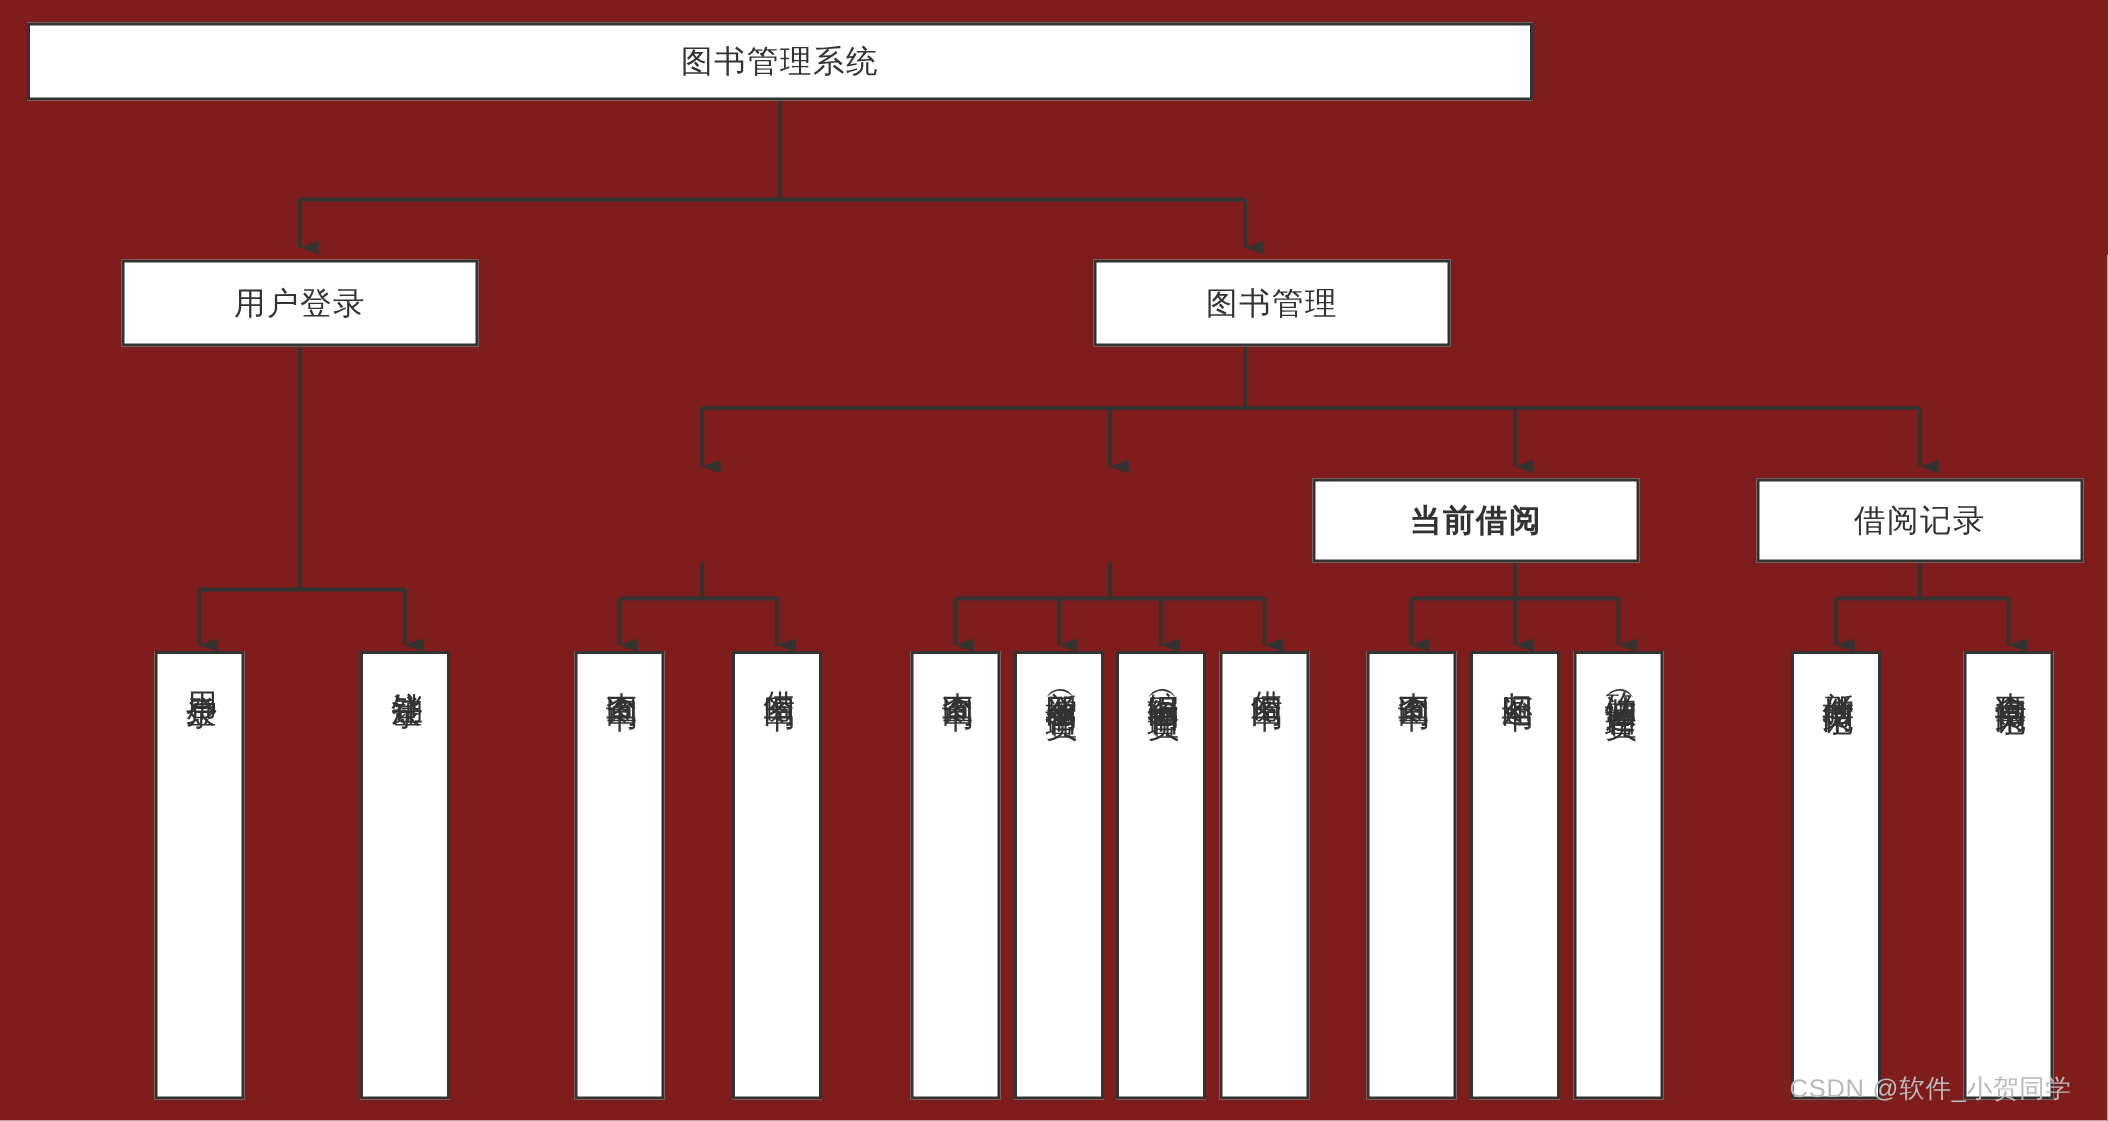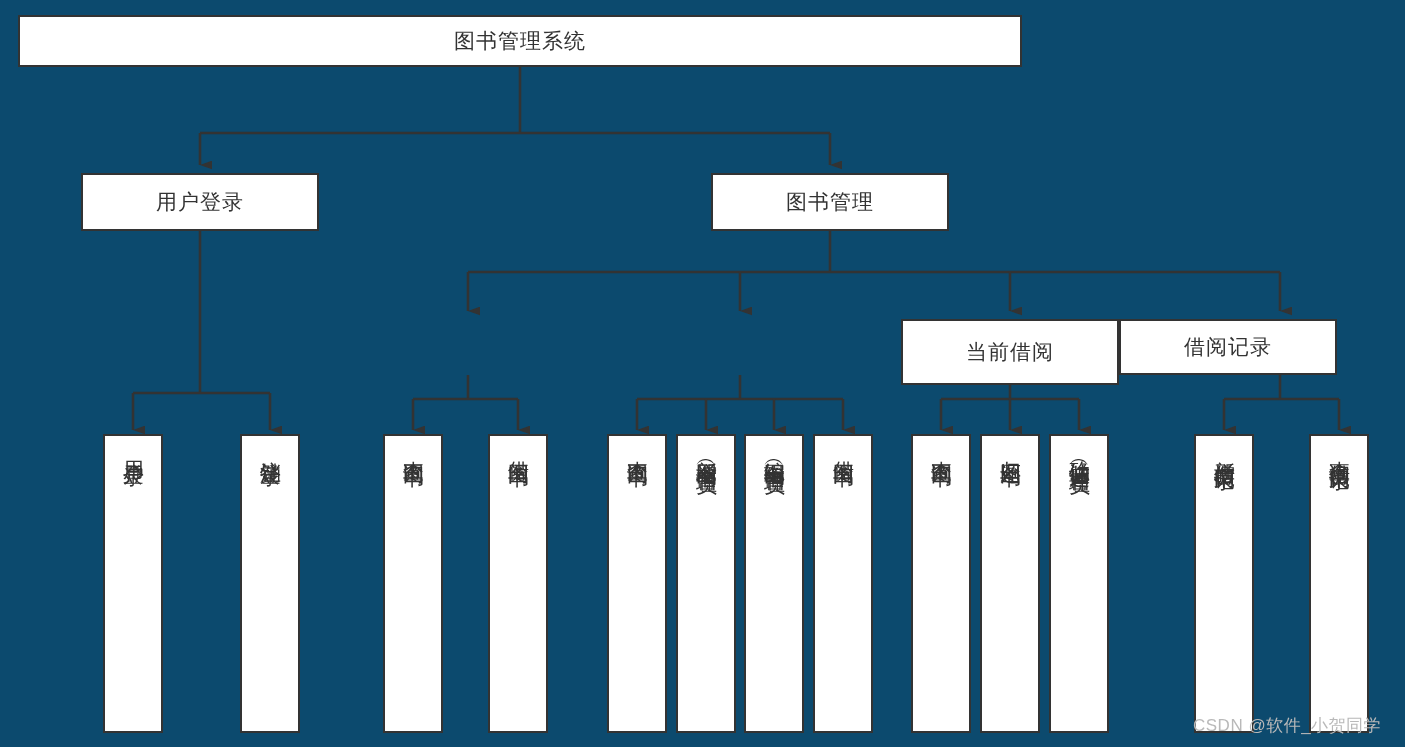--- a/index.html
+++ b/index.html
@@ -4,21 +4,21 @@
 <style>
   html, body {
     margin: 0;
     padding: 0;
     background: #ffffff;
   }
   #canvas {
     position: relative;
     width: 1405px;
     height: 747px;
-    background: #0c4a6e;
+    background: #7f1d1d;
     font-family: "Liberation Sans", "DejaVu Sans", sans-serif;
     overflow: hidden;
   }
   svg#wires {
     position: absolute;
     left: 0;
     top: 0;
     width: 1405px;
     height: 747px;
     pointer-events: none;
@@ -114,28 +114,28 @@
     </g>
   </svg>
 
   <div class="node h" style="left:18px; top:15px; width:1004px; height:52px;">
     <span>图书管理系统</span>
   </div>
 
   <div class="node h" style="left:81px; top:173px; width:238px; height:58px;">
     <span>用户登录</span>
   </div>
-  <div class="node h" style="left:711px; top:173px; width:238px; height:58px;">
+  <div class="node h" style="left:729px; top:173px; width:238px; height:58px;">
     <span>图书管理</span>
   </div>
 
-  <div class="node h" style="left:901px; top:319px; width:218px; height:66px;">
+  <div class="node h" style="left:875px; top:319px; width:218px; height:56px;font-weight:bold;">
     <span>当前借阅</span>
   </div>
-  <div class="node h" style="left:1119px; top:319px; width:218px; height:56px;">
+  <div class="node h" style="left:1171px; top:319px; width:218px; height:56px;">
     <span>借阅记录</span>
   </div>
 
   <div class="node v" style="left:103px; top:434px; width:60px; height:299px;">
     <span class="vlabel">用户登录</span>
   </div>
   <div class="node v" style="left:240px; top:434px; width:60px; height:299px;">
     <span class="vlabel">注销登录</span>
   </div>
 

